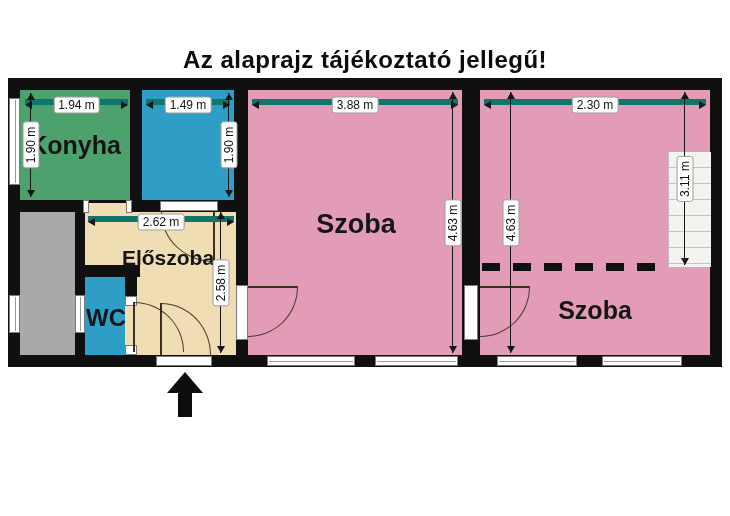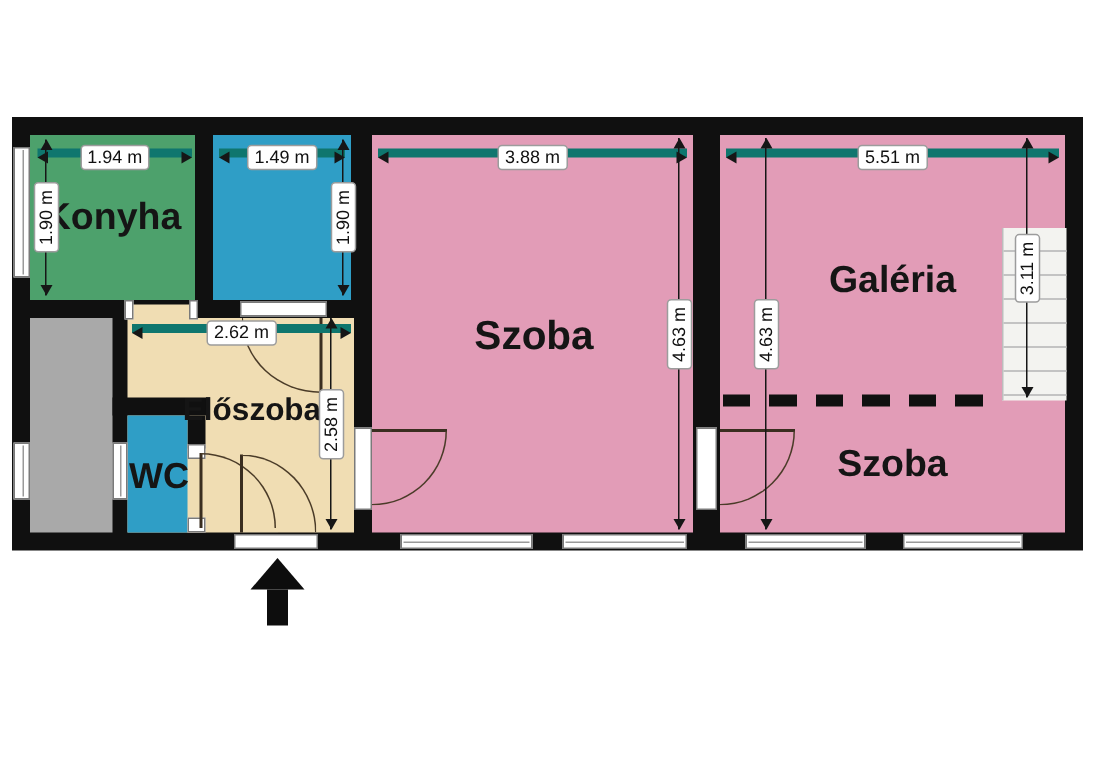--- a/index.html
+++ b/index.html
@@ -35,20 +35,21 @@
   .dim-h .dim-label{left:50%;top:0;transform:translate(-50%,-50%);}
   .dim-v .dim-label{left:0;top:50%;transform:translate(-50%,-50%) rotate(-90deg);}
   .arrow-head{position:absolute;width:0;height:0;border-left:18px solid transparent;border-right:18px solid transparent;border-bottom:21px solid #0d0d0d;}
   .arrow-shaft{position:absolute;background:#0d0d0d;}
 </style>
 </head>
 <body>
 
 <div class="canvas">
 
+  <div class="title">Az alaprajz tájékoztató jellegű!</div>
 
   <div class="abs wallbase" style="left:8px;top:78px;width:714px;height:289px;"></div>
 
   <div class="room" style="left:20px;top:90px;width:110px;height:110px;background:#4da16c;"></div>
   <div class="room" style="left:142px;top:90px;width:92px;height:110px;background:#2f9ec6;"></div>
   <div class="room" style="left:248px;top:90px;width:214px;height:265px;background:#e29cb7;"></div>
   <div class="room" style="left:480px;top:90px;width:230px;height:265px;background:#e29cb7;"></div>
   <div class="room" style="left:20px;top:212px;width:55px;height:143px;background:#a9a9a9;"></div>
   <div class="room" style="left:85px;top:212px;width:151px;height:143px;background:#f0ddb3;"></div>
 
@@ -87,37 +88,36 @@
 
   <div class="win win-h" style="left:267px;top:356px;width:88px;height:10px;"></div>
   <div class="win win-h" style="left:375px;top:356px;width:83px;height:10px;"></div>
   <div class="win win-h" style="left:497px;top:356px;width:80px;height:10px;"></div>
   <div class="win win-h" style="left:602px;top:356px;width:80px;height:10px;"></div>
 
   <div class="stairs" style="left:668px;top:152px;width:42px;height:115px;"></div>
   <div class="dashline" style="left:482px;top:263px;width:186px;height:8px;"></div>
 
   <div class="room-label" style="left:75px;top:145px;font-size:25px;">Konyha</div>
-  <div class="room-label" style="left:168px;top:258px;font-size:21px;margin-top:16px;">Előszoba</div>
+  <div class="room-label" style="left:168px;top:258px;font-size:21px;">Előszoba</div>
   <div class="room-label" style="left:106px;top:318px;font-size:24px;">WC</div>
   <div class="room-label" style="left:356px;top:224px;font-size:27px;">Szoba</div>
-  <div class="room-label" style="left:595px;top:187px;font-size:25px;">Galéria</div>
   <div class="room-label" style="left:595px;top:310px;font-size:25px;">Szoba</div>
 
   <div class="dim-h" style="left:25px;top:99px;width:103px;">
     <span class="dim-label">1.94 m</span>
   </div>
   <div class="dim-h" style="left:146px;top:99px;width:84px;">
     <span class="dim-label">1.49 m</span>
   </div>
   <div class="dim-h" style="left:252px;top:99px;width:206px;">
     <span class="dim-label">3.88 m</span>
   </div>
   <div class="dim-h" style="left:484px;top:99px;width:222px;">
-    <span class="dim-label">5.51 m</span>
+    <span class="dim-label">2.30 m</span>
   </div>
   <div class="dim-h" style="left:88px;top:216px;width:146px;text-align:right;">
     <span class="dim-label">2.62 m</span>
   </div>
 
   <div class="dim-v" style="left:30px;top:93px;height:104px;">
     <span class="dim-label">1.90 m</span>
   </div>
   <div class="dim-v" style="left:228px;top:93px;height:104px;">
     <span class="dim-label">1.90 m</span>

